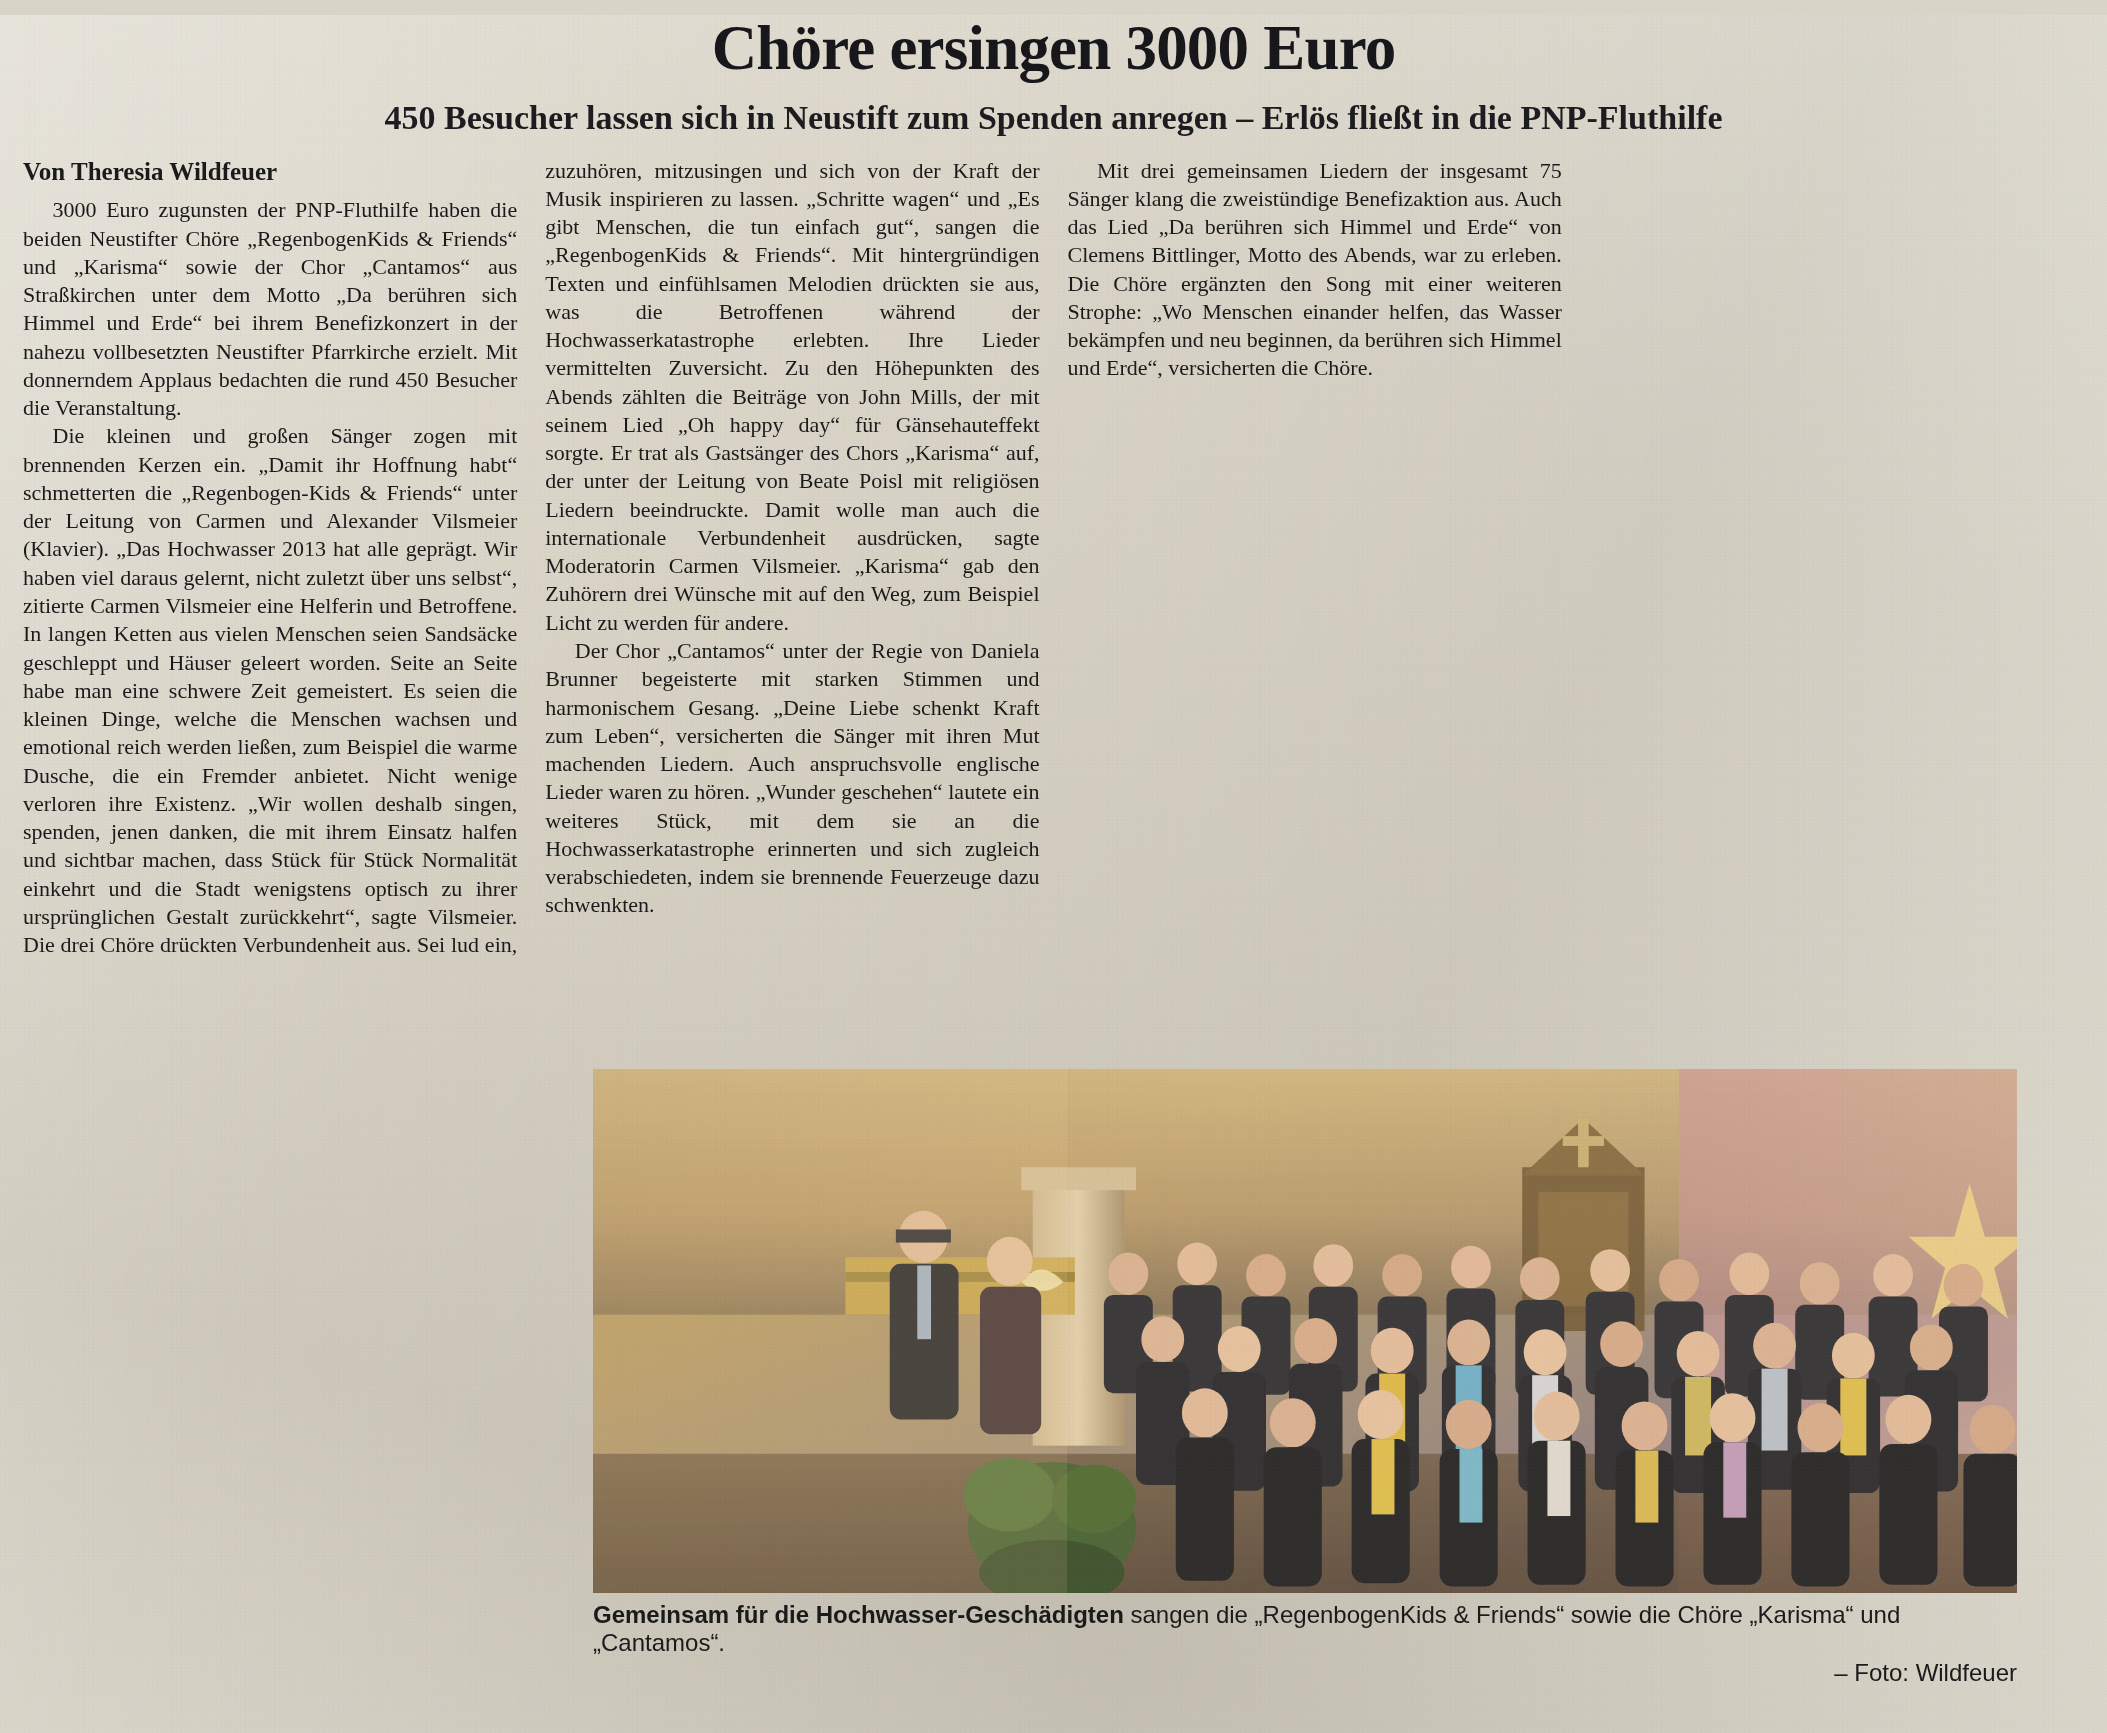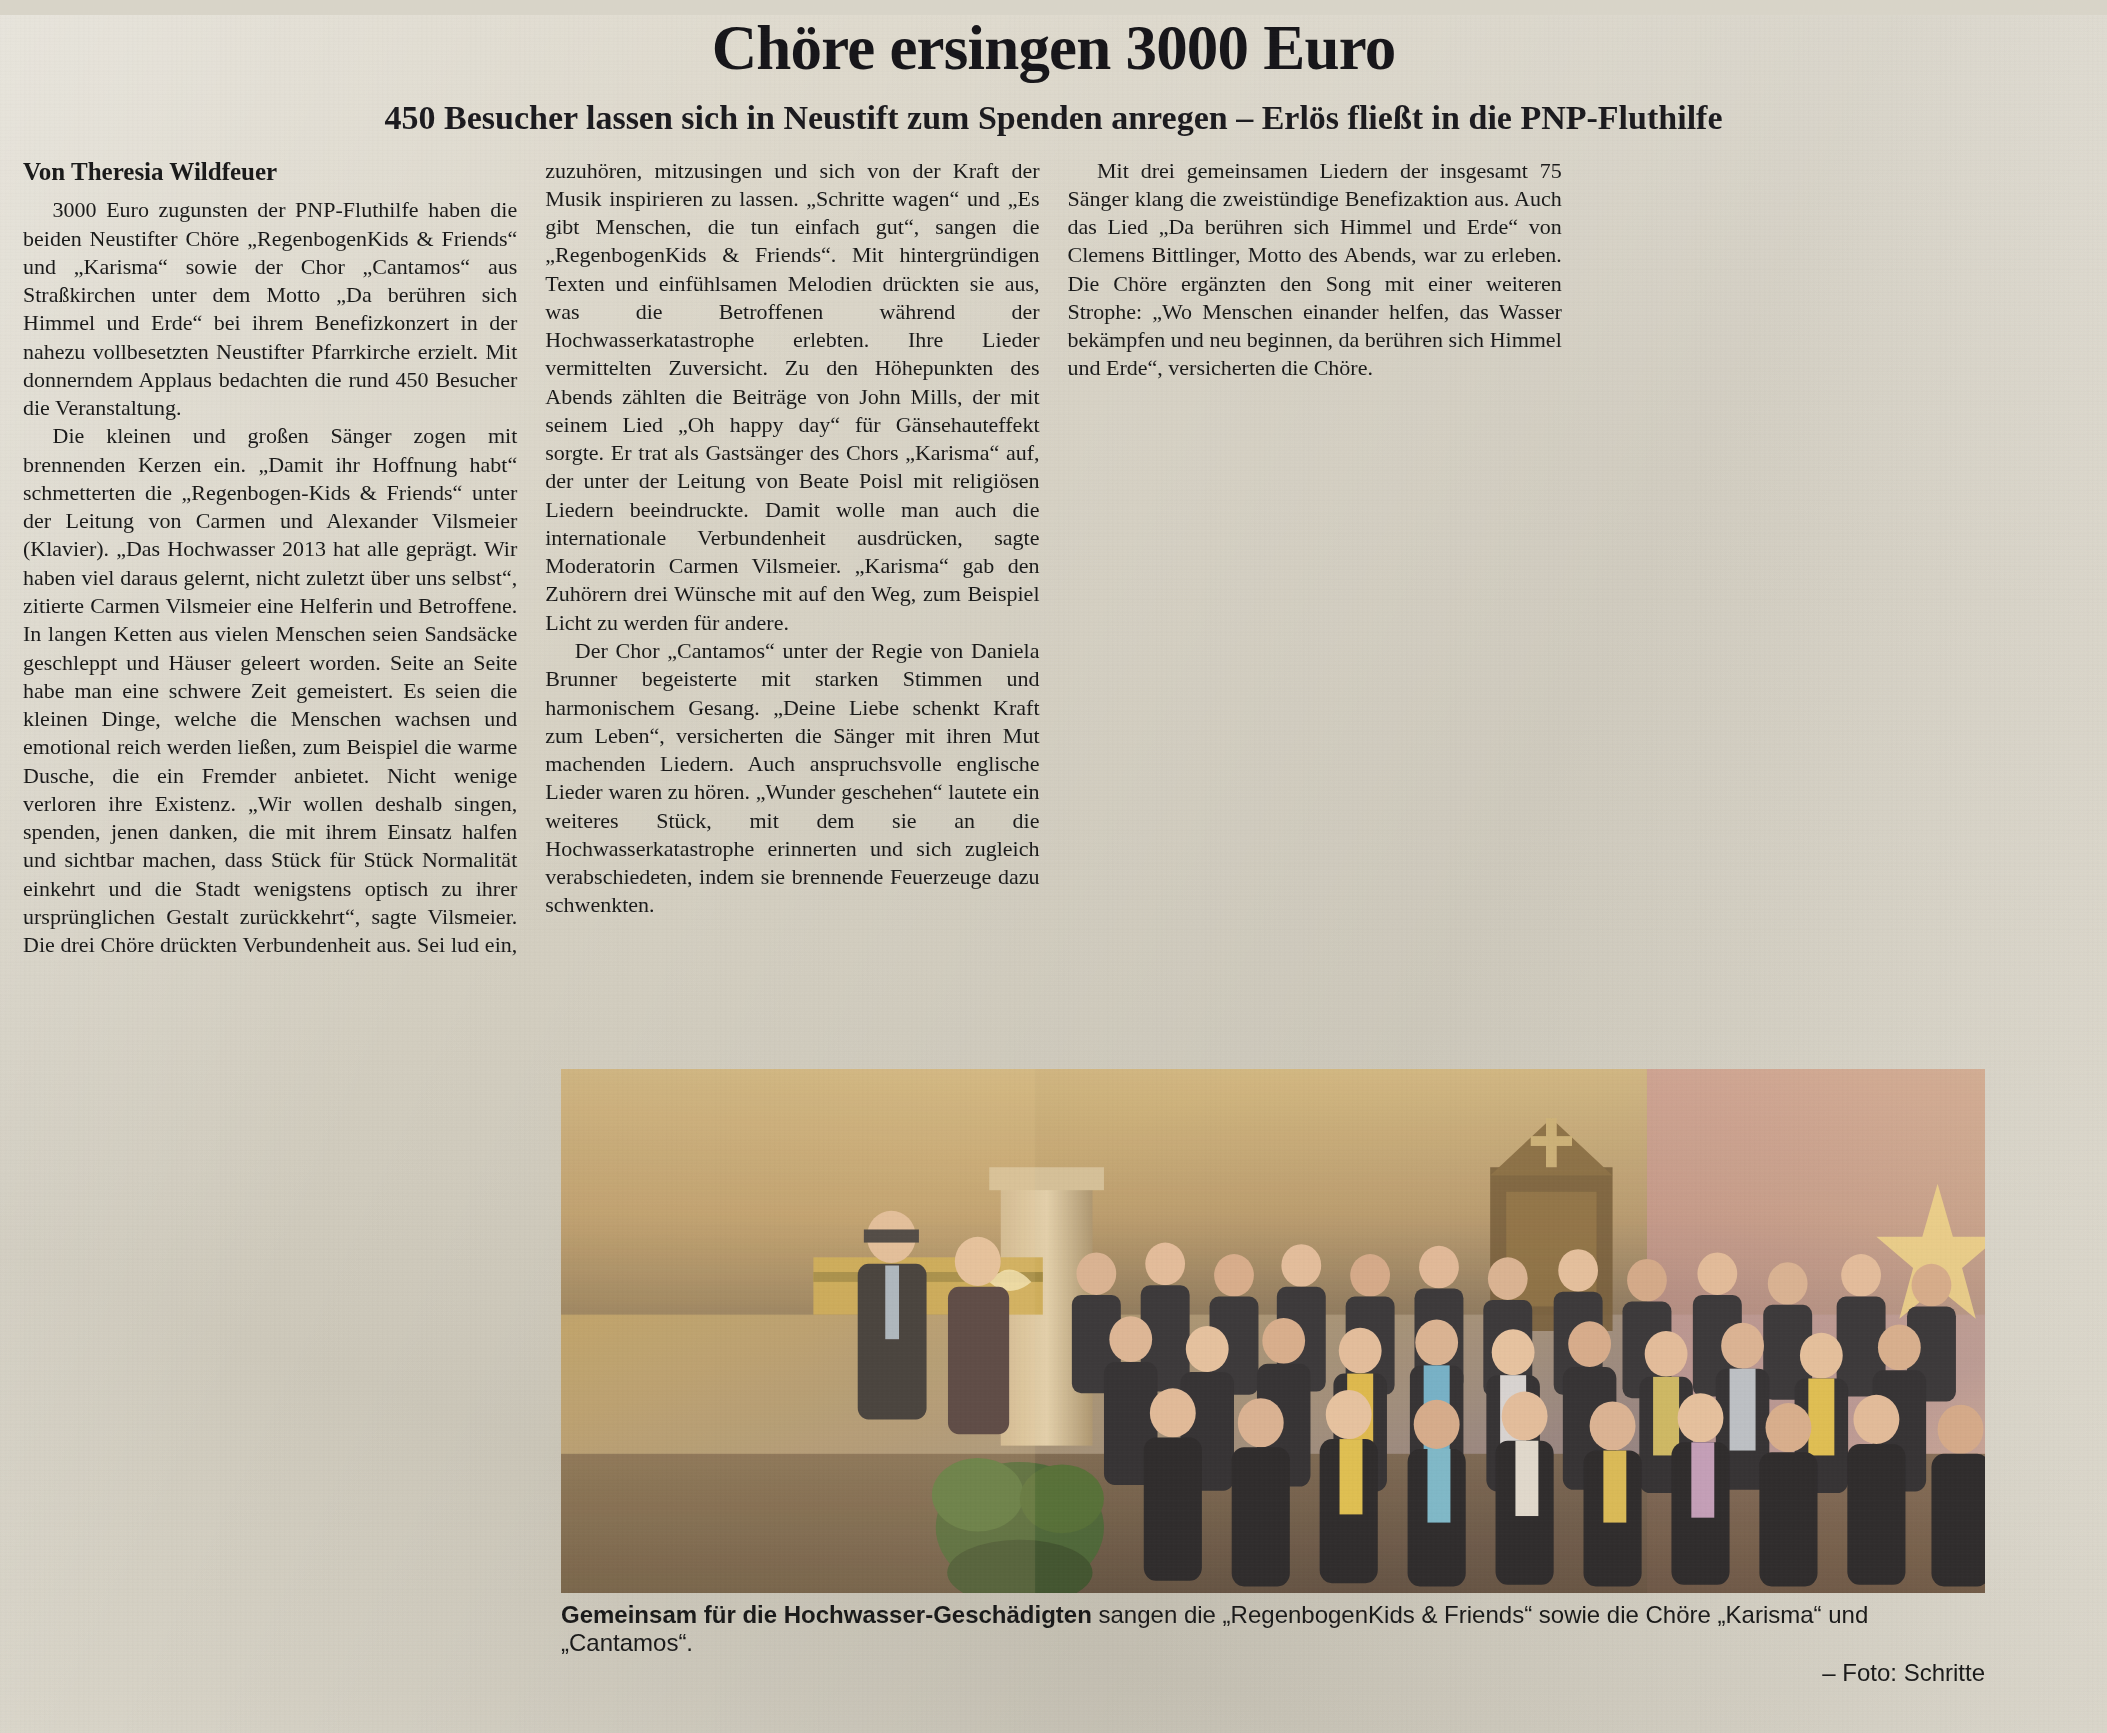--- a/index.html
+++ b/index.html
@@ -73,21 +73,21 @@
     margin: 0;
     text-indent: 29.5px;
     hyphens: auto;
     -webkit-hyphens: auto;
   }
   .para.first {
     text-indent: 29.5px;
   }
   .photo-wrap {
     position: absolute;
-    left: 561px;
+    left: 593px;
     top: 1054px;
     width: 1424px;
     height: 573px;
   }
   .photo {
     position: relative;
     width: 100%;
     height: 524px;
     overflow: hidden;
     background: #6b5a46;
@@ -295,19 +295,19 @@
           <circle cx="545" cy="235" r="30" fill="#e4c0a0"></circle>
           <rect x="506" y="266" width="80" height="180" rx="14" fill="#3a2c34"></rect>
         </g>
 
         <rect x="0" y="0" width="1862" height="640" fill="#f0c98a" opacity="0.10"></rect>
         <rect x="0" y="0" width="620" height="640" fill="#f3d9a0" opacity="0.12"></rect>
       </svg>
     </div>
     <div class="caption">
       <b>Gemeinsam für die Hochwasser-Geschädigten</b><span class="capline2"> sangen die „RegenbogenKids &amp; Friends“ sowie die Chöre „Karisma“ und „Cantamos“.</span>
-      <span class="credit">– Foto: Schritte</span>
+      <span class="credit">– Foto: Wildfeuer</span>
     </div>
   </div>
 
   <div class="grain"></div>
 </div>
 
 
 </body></html>

